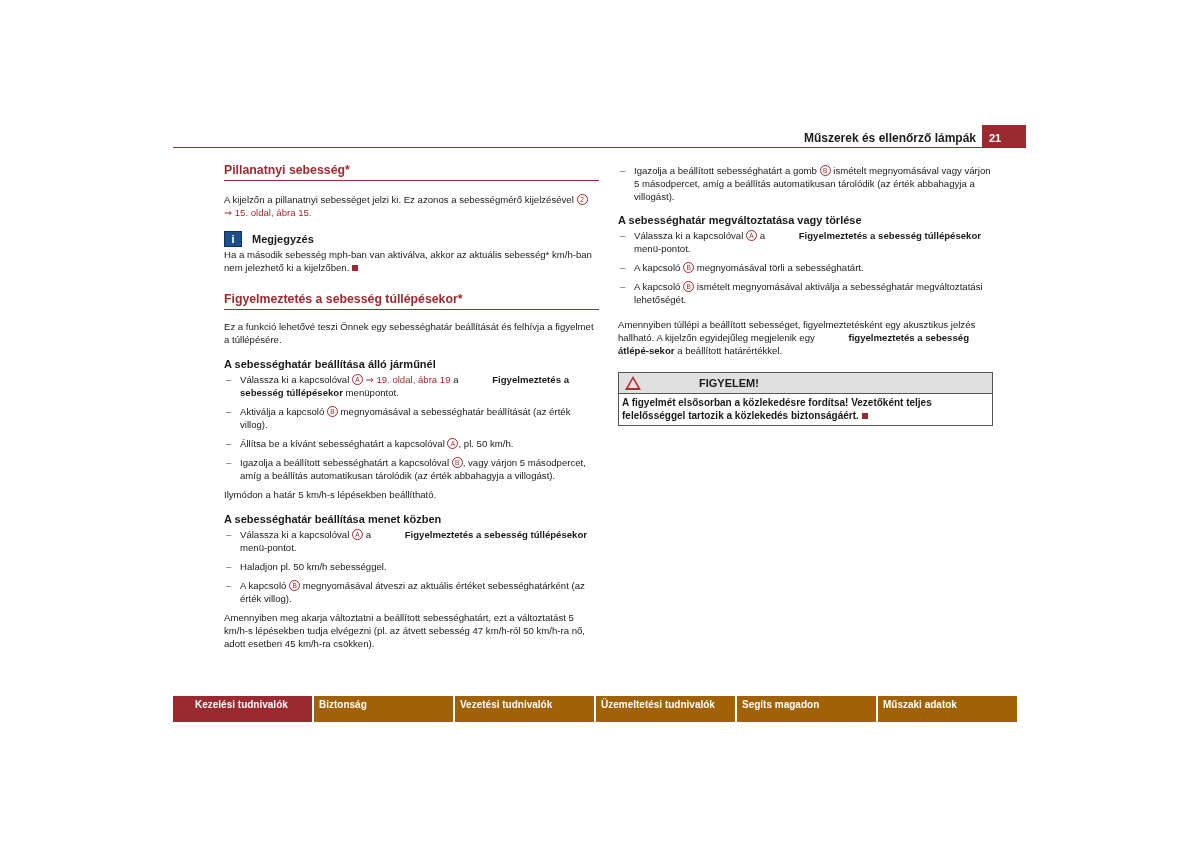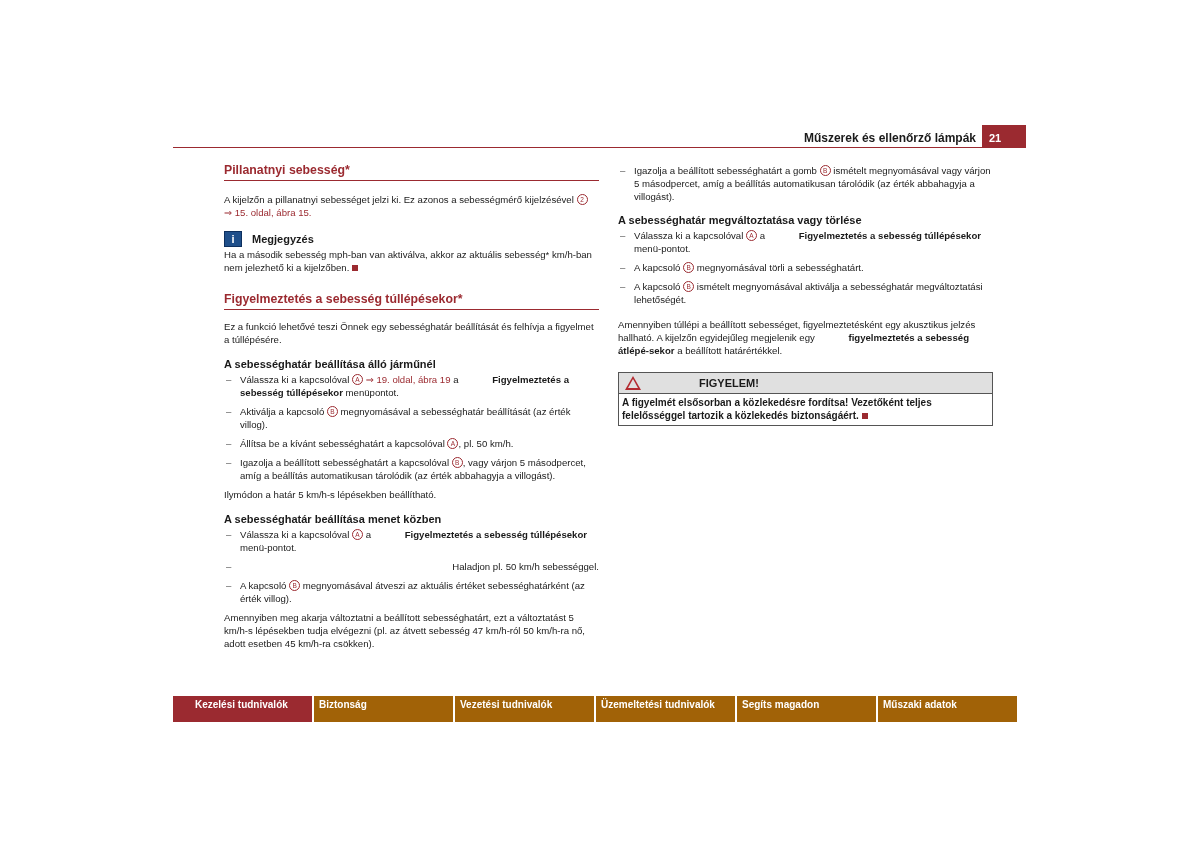--- a/index.html
+++ b/index.html
@@ -92,21 +92,21 @@
     </div>
   </div>
   <p style="margin-top:6px;">Ilymódon a határ 5 km/h-s lépésekben beállítható.</p>
 
   <h3 class="sub" style="margin-top:12px;">A sebességhatár beállítása menet közben</h3>
   <div style="margin-top:2px;">
     <div class="dash-item">
       <span>Válassza ki a kapcsolóval</span>
       <span class="circ">A</span><span> a </span><b>Figyelmeztetés a sebesség túllépésekor</b><span> menü-pontot.</span>
     </div>
-    <div class="dash-item" style="margin-top:6px;text-align:right;">
+    <div class="dash-item" style="margin-top:6px;">
       <span>Haladjon pl. 50 km/h sebességgel.</span>
     </div>
     <div class="dash-item" style="margin-top:6px;">
       <span>A kapcsoló</span>
       <span class="circ">B</span><span> megnyomásával átveszi az aktuális értéket sebességhatárként (az érték villog).</span>
     </div>
   </div>
   <p style="margin-top:6px;">Amennyiben meg akarja változtatni a beállított sebességhatárt, ezt a változtatást 5 km/h-s lépésekben tudja elvégezni (pl. az átvett sebesség 47 km/h-ról 50 km/h-ra nő, adott esetben 45 km/h-ra csökken).</p>
 </div>
 

